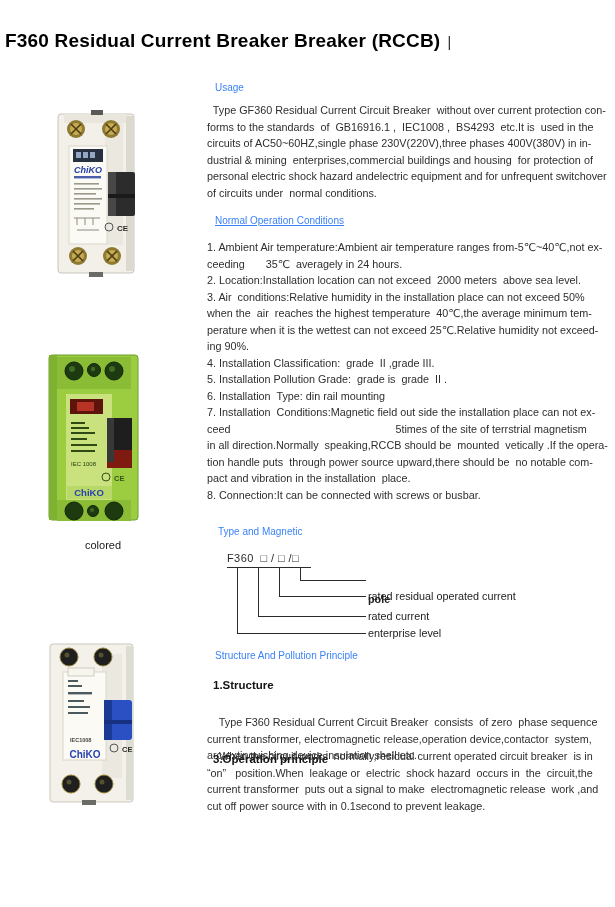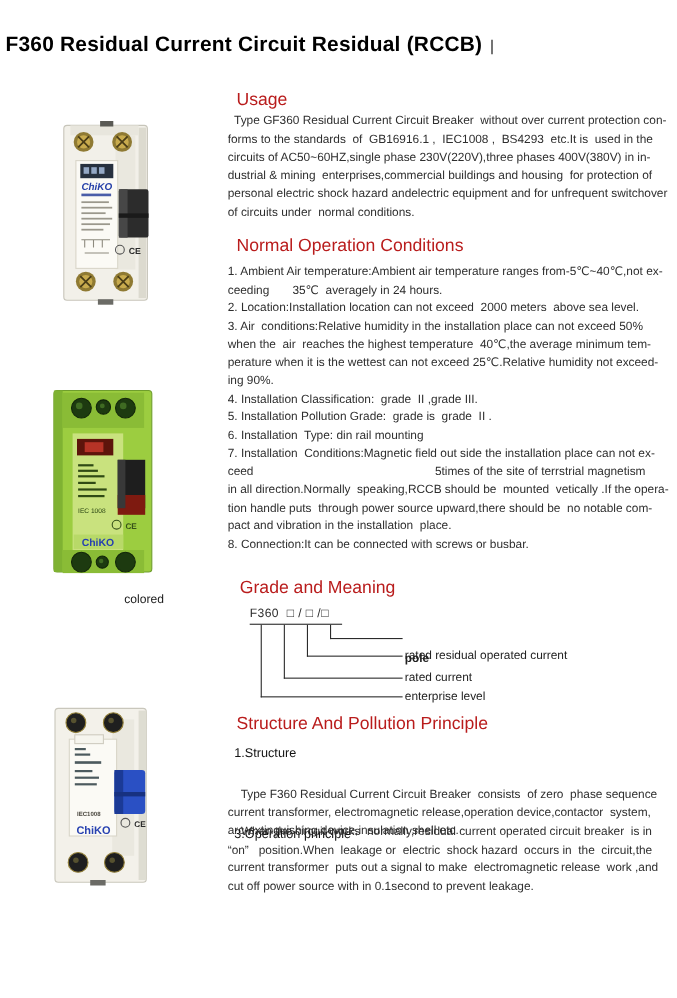--- a/index.html
+++ b/index.html
@@ -3,39 +3,39 @@
 <meta charset="utf-8">
 <style>
   html,body{margin:0;padding:0;}
   body{
     width:615px;height:907px;position:relative;overflow:hidden;background:#ffffff;
     font-family:"Liberation Sans","DejaVu Sans",sans-serif;
   }
   .abs{position:absolute;}
   .title{left:5px;top:30px;font-size:19px;font-weight:bold;color:#000;letter-spacing:0.2px;white-space:pre;}
   .title-suffix{font-weight:normal;font-size:14px;margin-left:7px;color:#222;}
-  .heading{font-size:16px;color:#b91c1c;white-space:pre;}
+  .heading{font-size:10px;color:#3b82f6;white-space:pre;}
   .body-text{font-size:10.8px;line-height:16.5px;color:#2e2e2e;white-space:pre;}
-  .subhead{font-size:11.5px;font-weight:normal;color:#131313;white-space:pre;}
+  .subhead{font-size:11.5px;font-weight:bold;color:#131313;white-space:pre;}
   .caption{font-size:11px;color:#1a1a1a;}
   
   .tm-formula{left:227px;top:552px;font-size:11px;color:#2b2b2b;letter-spacing:0.4px;white-space:pre;}
   .tm-underline{left:227px;top:567px;width:84px;height:0;border-top:1px solid #2b2b2b;}
   .conn{border-left:1px solid #2b2b2b;border-bottom:1px solid #2b2b2b;}
   .conn-pole{left:300px;top:568px;width:65px;height:12px;}
   .conn-rroc{left:279px;top:568px;width:86px;height:28px;}
   .conn-rc{left:258px;top:568px;width:107px;height:48px;}
   .conn-ec{left:237px;top:568px;width:128px;height:65px;}
   .tm-label{left:368px;font-size:10.8px;color:#222;white-space:pre;}
   svg text{font-family:"Liberation Sans","DejaVu Sans",sans-serif;}
 </style>
 </head>
 <body>
 
-<div class="abs title"><span>F360 Residual Current Circuit Residual (RCCB)</span><span class="title-suffix">|</span></div>
+<div class="abs title"><span>F360 Residual Current Breaker Breaker (RCCB)</span><span class="title-suffix">|</span></div>
 
 <svg class="abs" style="left:55px;top:110px;" width="84" height="168" viewBox="0 0 84 168">
   <rect x="3" y="4" width="76" height="159" rx="3" fill="#f2f0e9" stroke="#c7c5ba"></rect>
   <rect x="71" y="6" width="7" height="155" fill="#dcdacf"></rect>
   <rect x="9" y="4" width="62" height="9" fill="#e8e6dd"></rect>
   <rect x="36" y="0" width="12" height="5" fill="#5a5a55"></rect>
   <rect x="50" y="13" width="18" height="122" fill="#eae8df"></rect>
 
   <g>
     <circle cx="21" cy="19" r="9" fill="#8f7a33"></circle>
@@ -126,21 +126,21 @@
   <text x="44" y="146" font-size="9.5" font-weight="bold" fill="#2741b0" text-anchor="middle">ChiKO</text>
 
   <rect x="12" y="150" width="74" height="21" fill="#8abc36"></rect>
   <g>
     <circle cx="29" cy="161" r="9" fill="#1d3a10" stroke="#12260a"></circle>
     <circle cx="48" cy="161" r="5.5" fill="#1d3a10" stroke="#12260a"></circle>
       <circle cx="47" cy="160" r="2" fill="#3f6b22"></circle>
     <circle cx="69" cy="161" r="9" fill="#1d3a10" stroke="#12260a"></circle>
   </g>
 </svg>
-<div class="abs caption" style="left:85px;top:539px;margin-left:28px;">colored</div>
+<div class="abs caption" style="left:85px;top:539px;">colored</div>
 
 <svg class="abs" style="left:46px;top:642px;" width="94" height="164" viewBox="0 0 94 164">
   <rect x="4" y="2" width="83" height="158" rx="3" fill="#f3f1ea" stroke="#c9c7bc"></rect>
   <rect x="80" y="4" width="7" height="154" fill="#deddd2"></rect>
   <rect x="56" y="12" width="20" height="124" fill="#eae8df"></rect>
 
   <g>
     <circle cx="23" cy="15" r="9" fill="#1f1f1f" stroke="#93803a"></circle>
       <circle cx="21" cy="13" r="2.5" fill="#56512f"></circle>
     <circle cx="57" cy="15" r="9" fill="#1f1f1f" stroke="#93803a"></circle>
@@ -178,39 +178,39 @@
 </svg>
 
 <div class="abs heading" style="left:215px;top:82px;">Usage</div>
 <div class="abs body-text" style="left:207px;top:102px;">  Type GF360 Residual Current Circuit Breaker  without over current protection con-
 forms to the standards  of  GB16916.1 ,  IEC1008 ,  BS4293  etc.It is  used in the
 circuits of AC50~60HZ,single phase 230V(220V),three phases 400V(380V) in in-
 dustrial &amp; mining  enterprises,commercial buildings and housing  for protection of
 personal electric shock hazard andelectric equipment and for unfrequent switchover
 of circuits under  normal conditions.</div>
 
-<div class="abs heading" style="left:215px;top:215px;">Normal Operation Conditions</div>
+<div class="abs heading" style="left:215px;top:215px;text-decoration:underline;">Normal Operation Conditions</div>
 <div class="abs body-text" style="left:207px;top:239px;">1. Ambient Air temperature:Ambient air temperature ranges from-5℃~40℃,not ex-
 ceeding       35℃  averagely in 24 hours.
 2. Location:Installation location can not exceed  2000 meters  above sea level.
 3. Air  conditions:Relative humidity in the installation place can not exceed 50%
 when the  air  reaches the highest temperature  40℃,the average minimum tem-
 perature when it is the wettest can not exceed 25℃.Relative humidity not exceed-
 ing 90%.
 4. Installation Classification:  grade  II ,grade III.
 5. Installation Pollution Grade:  grade is  grade  II .
 6. Installation  Type: din rail mounting
 7. Installation  Conditions:Magnetic field out side the installation place can not ex-
 ceed                                                       5times of the site of terrstrial magnetism
 in all direction.Normally  speaking,RCCB should be  mounted  vetically .If the opera-
 tion handle puts  through power source upward,there should be  no notable com-
 pact and vibration in the installation  place.
 8. Connection:It can be connected with screws or busbar.</div>
 
-<div class="abs heading" style="left:218px;top:526px;">Grade and Meaning</div>
+<div class="abs heading" style="left:218px;top:526px;">Type and Magnetic</div>
 
 <div class="abs tm-formula">F360  □ / □ /□</div>
 <div class="abs tm-underline"></div>
 <div class="abs conn conn-pole"></div>
 <div class="abs conn conn-rroc"></div>
 <div class="abs conn conn-rc"></div>
 <div class="abs conn conn-ec"></div>
 <div class="abs tm-label" style="top:593px;font-weight:bold;">pole</div>
 <div class="abs tm-label" style="top:590px;text-align:center;">rated residual operated current</div>
 <div class="abs tm-label" style="top:610px;">rated current</div>

